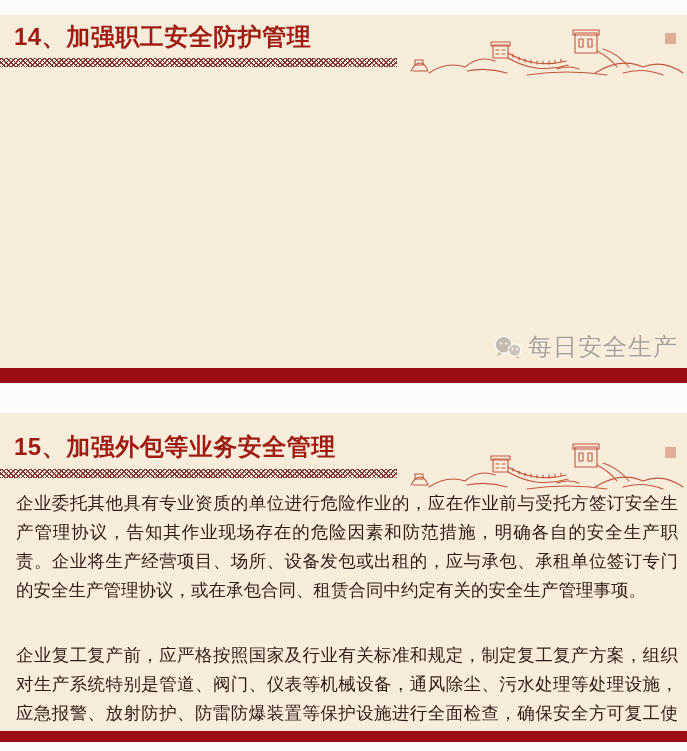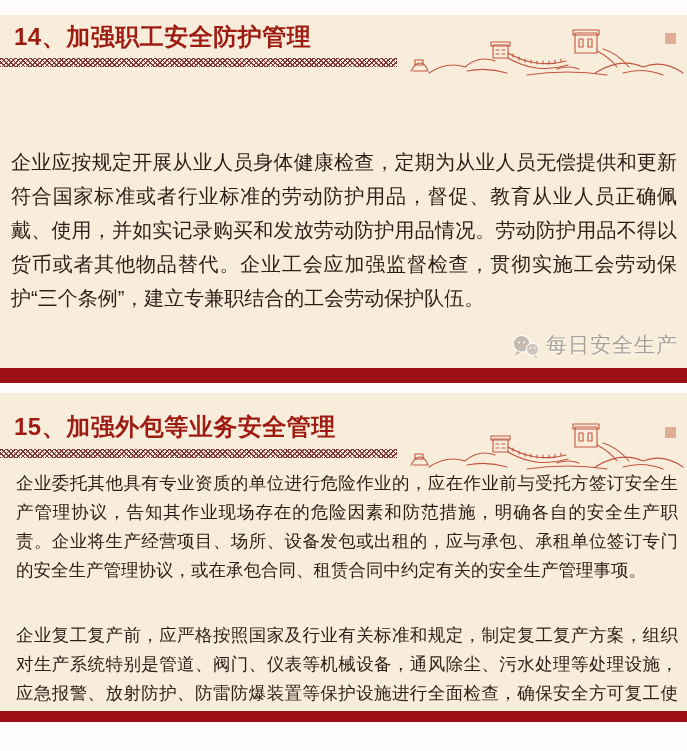--- a/index.html
+++ b/index.html
@@ -1,21 +1,21 @@
 <!DOCTYPE html>
 <html><head>
 <meta charset="utf-8">
 <style>
   * { margin:0; padding:0; box-sizing:border-box; }
   body { font-family:"Liberation Sans", sans-serif; background:#ffffff; }
   .page { width:687px; height:751px; position:relative; background:#fdfcfa; overflow:hidden; }
 
   .panel { position:relative; width:687px; background:#f8ecda; overflow:hidden; }
   .panel.s14 { height:353px;margin-top:15px; }
-  .panel.s15 { height:318px; }
+  .panel.s15 { height:318px;margin-top:20px; }
 
   .redbar { width:687px; background:#9a0e14; }
   .bar1 { height:15px; }
   .bar2 { height:11px; }
   .gap  { height:10px; background:#fdfcfa; }
 
   .sec-title {
     position:absolute; left:14px;
     font-weight:900; font-size:24px; color:#9e1b11;
     letter-spacing:0.5px; white-space:nowrap;
@@ -38,22 +38,22 @@
 
   .para {
     position:absolute; color:#2e1d16; text-align:justify;
     text-justify:inter-ideograph;
   }
   .s14 .para1 { left:11px; right:10px; top:130px; font-size:20px; line-height:34px; }
   .s15 .para1 { left:16px; right:9px;  top:76px;  font-size:17.5px; line-height:29px; }
   .s15 .para2 { left:16px; right:9px;  top:228px; font-size:17.5px; line-height:29px; }
 
   .watermark {
-    position:absolute; display:flex; align-items:flex-end; gap:5px;
-    color:#aba094; font-size:21px; letter-spacing:1px; white-space:nowrap;
+    position:absolute; display:flex; align-items:center; gap:5px;
+    color:#aba094; font-size:24px; letter-spacing:1px; white-space:nowrap;
     text-shadow:0 1px 0 rgba(255,255,255,0.9), 0 0 3px rgba(255,255,255,0.7);
   }
   .s14 .watermark { right:9px; top:316px; }
   .s15 .watermark { right:9px; top:325px; }
   .wm-icon { width:30px; height:25px; flex:0 0 auto; }
 </style>
 </head>
 <body>
 
 <div class="page">
@@ -77,21 +77,20 @@
         <rect x="172" y="12" width="4" height="8"></rect>
         <rect x="181" y="12" width="4" height="8"></rect>
         <path d="M190 24 q12 6 20 16 M196 22 q14 4 26 18"></path>
         <path d="M188 46 Q214 30 236 40 Q256 32 276 46"></path>
         <path d="M120 48 Q160 42 200 48 M216 46 q20 -6 40 2"></path>
         <path d="M60 44 q20 -4 40 2 M150 42 q12 -4 22 0"></path>
       </g>
       <rect x="258" y="6" width="11" height="11" fill="#cc7a64" opacity="0.55"></rect>
     </svg>
 
-    <div class="para para1">企业应按规定开展从业人员身体健康检查，定期为从业人员无偿提供和更新符合国家标准或者行业标准的劳动防护用品，督促、教育从业人员正确佩戴、使用，并如实记录购买和发放劳动防护用品情况。劳动防护用品不得以货币或者其他物品替代。企业工会应加强监督检查，贯彻实施工会劳动保护“三个条例”，建立专兼职结合的工会劳动保护队伍。</div>
 
     <div class="watermark">
       <svg class="wm-icon" viewBox="0 0 34 28">
         <circle cx="12" cy="11" r="9.5" fill="#c6bbb0" stroke="#ffffff" stroke-width="1.4"></circle>
         <path d="M7 19 l-2.5 5 6 -3 z" fill="#c6bbb0"></path>
         <circle cx="9" cy="9.5" r="1.2" fill="#ffffff"></circle>
         <circle cx="15" cy="9.5" r="1.2" fill="#ffffff"></circle>
         <circle cx="24.5" cy="17" r="7" fill="#cfc5ba" stroke="#ffffff" stroke-width="1.2"></circle>
         <path d="M28 23 l2 4 -4.5 -1.5 z" fill="#cfc5ba"></path>
         <circle cx="22" cy="15.5" r="1" fill="#ffffff"></circle>

